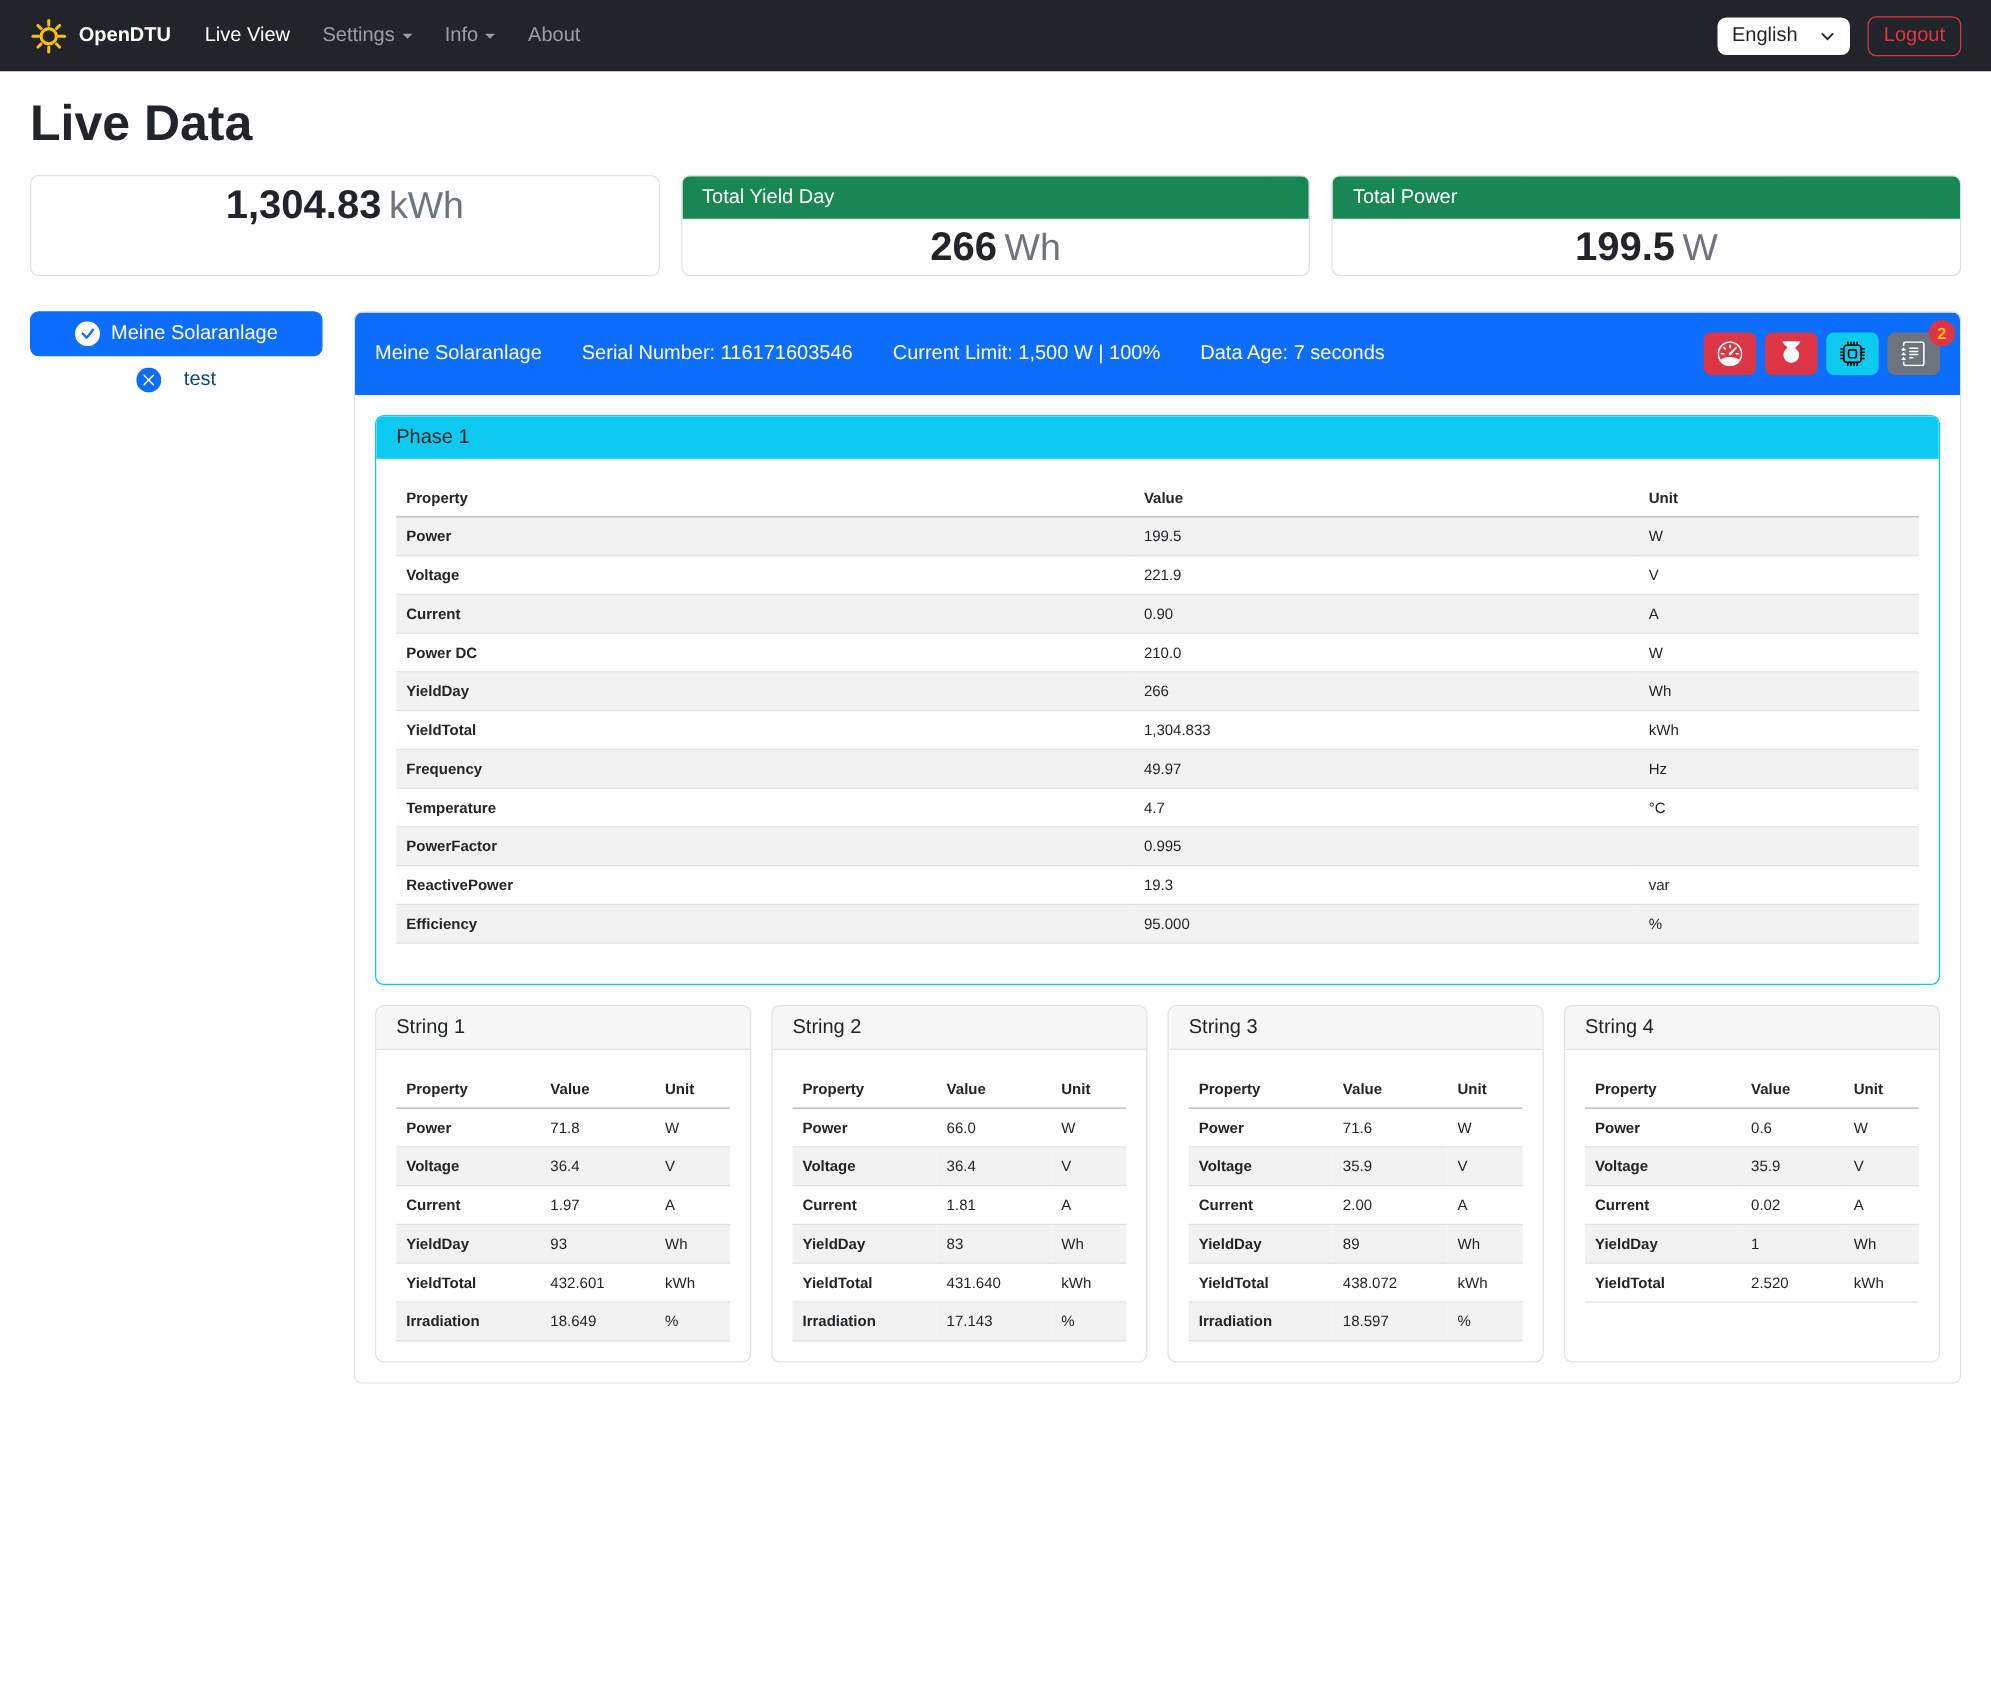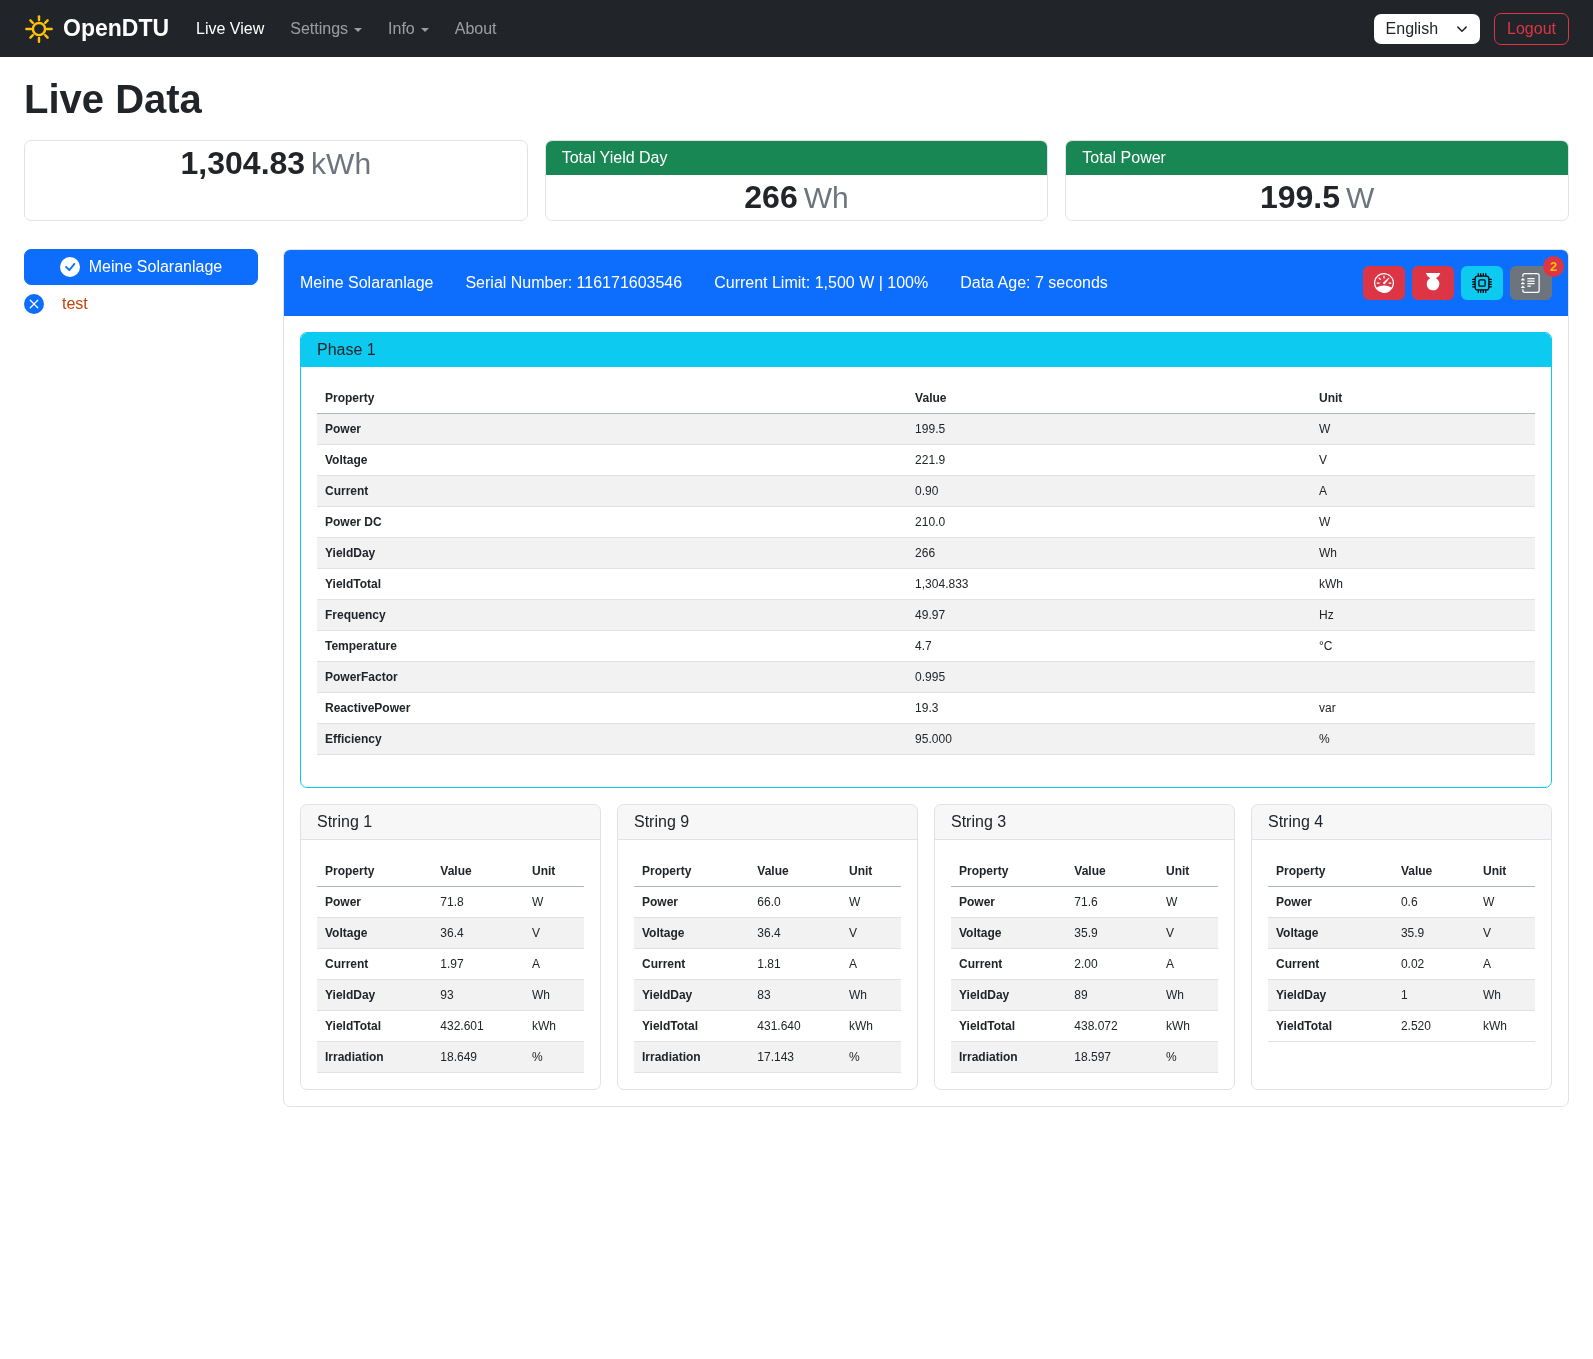--- a/index.html
+++ b/index.html
@@ -1,21 +1,21 @@
 <!DOCTYPE html>
 <html><head>
 <meta charset="utf-8">
 <style>
   * { box-sizing: border-box; }
   html,body { margin:0; padding:0; background:#fff; color:#212529;
     font-family:"Liberation Sans","DejaVu Sans",sans-serif; font-size:16px; }
 
   
   .navbar { display:flex; align-items:center; background:#212529; height:57px; padding:0 24px; }
-  .brand { display:flex; align-items:center; gap:9px; color:#fff; font-size:23px; font-weight:700; }
+  .brand { display:flex; align-items:center; gap:9px; color:#fff; font-size:16px; font-weight:700; }
   .nav-links { display:flex; align-items:center; margin-left:14px; }
   .nav-link { color:rgba(255,255,255,.55); padding:8px 13px; cursor:pointer; }
   .nav-link.active { color:#fff; }
   .caret { display:inline-block; margin-left:6px; vertical-align:2px;
     border-left:4px solid transparent; border-right:4px solid transparent; border-top:4px solid currentColor; }
   .nav-right { margin-left:auto; display:flex; align-items:center; gap:14px; }
   .lang-select { background:#fff; color:#212529; border-radius:7px; padding:6px 12px;
     display:flex; align-items:center; gap:18px; cursor:pointer; }
   .logout-btn { background:transparent; border:1px solid #dc3545; color:#dc3545;
     border-radius:7px; padding:6px 12px; font-size:16px; cursor:pointer; font-family:inherit; }
@@ -28,21 +28,21 @@
   .sum-card { border:1px solid #dfe3e7; border-radius:7px; overflow:hidden; background:#fff; }
   .sum-card-header { background:#198754; color:#fff; padding:8px 16px; }
   .sum-card-body { padding:4px 16px; text-align:center; font-size:32px; font-weight:700; }
   .sum-unit { color:#6c757d; font-weight:400; font-size:30px; margin-left:6px; }
 
   
   .main-row { display:grid; grid-template-columns:234px 1fr; gap:25px; margin-top:28px; align-items:start; }
   .inv-select-btn { width:100%; background:#0d6efd; border:1px solid #0d6efd; color:#fff;
     border-radius:7px; padding:7px 12px; font-size:16px; font-family:inherit; cursor:pointer;
     display:flex; align-items:center; justify-content:center; gap:9px; }
-  .inv-alt { display:flex; align-items:center; gap:18px; color:#c2410c;
+  .inv-alt { display:flex; align-items:center; justify-content:center; gap:18px; color:#0c4a6e;
     margin-top:9px; cursor:pointer; }
 
   
   .inv-card { border:1px solid #dfe3e7; border-radius:7px; background:#fff; overflow:hidden; }
   .inv-card-header { background:#0d6efd; color:#fff; padding:16px; display:flex; align-items:center; gap:32px; }
   .inv-header-text { white-space:nowrap; }
   .inv-actions { margin-left:auto; display:flex; gap:7px; }
   .icon-btn { width:42px; height:34px; border:none; border-radius:6px; display:flex;
     align-items:center; justify-content:center; cursor:pointer; position:relative; padding:0; }
   .icon-btn.danger { background:#dc3545; }
@@ -315,21 +315,21 @@
                       <td class="prop">Irradiation</td>
                       <td class="val">18.649</td>
                       <td class="unit">%</td>
                     </tr>
                 </tbody>
               </table>
             </div>
           </div>
 
           <div class="string-card">
-            <div class="string-card-header">String 9</div>
+            <div class="string-card-header">String 2</div>
             <div class="string-card-body">
               <table class="dtable string-table">
                 <thead>
                   <tr>
                     <th>Property</th>
                     <th class="val">Value</th>
                     <th class="unit">Unit</th>
                   </tr>
                 </thead>
                 <tbody>

